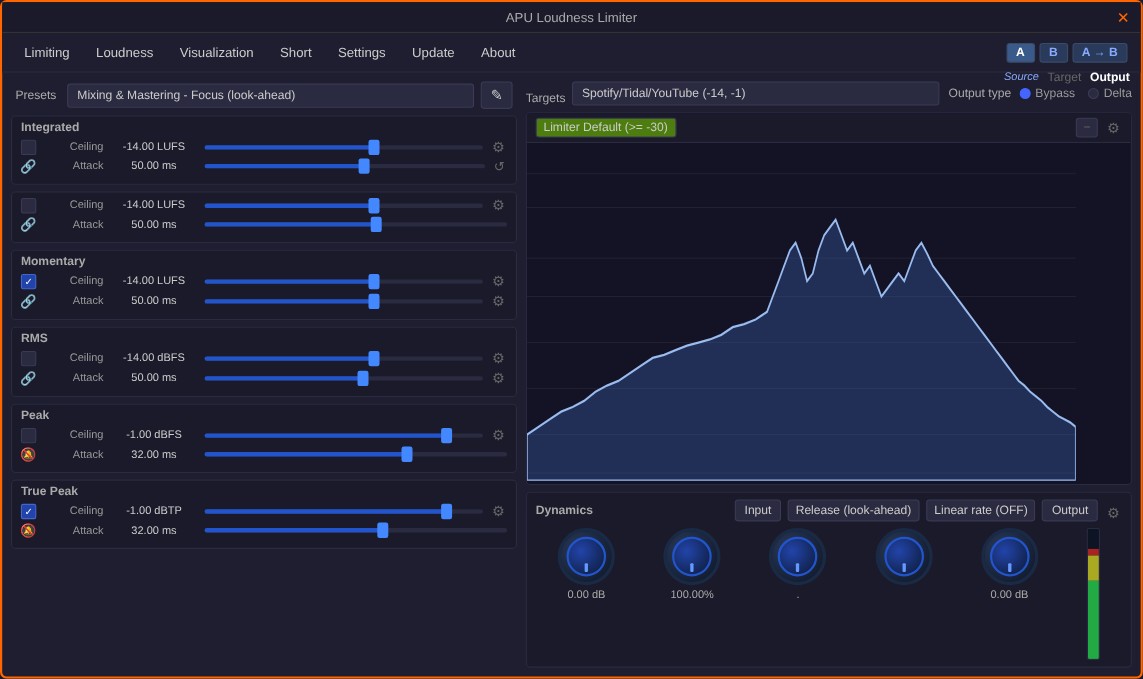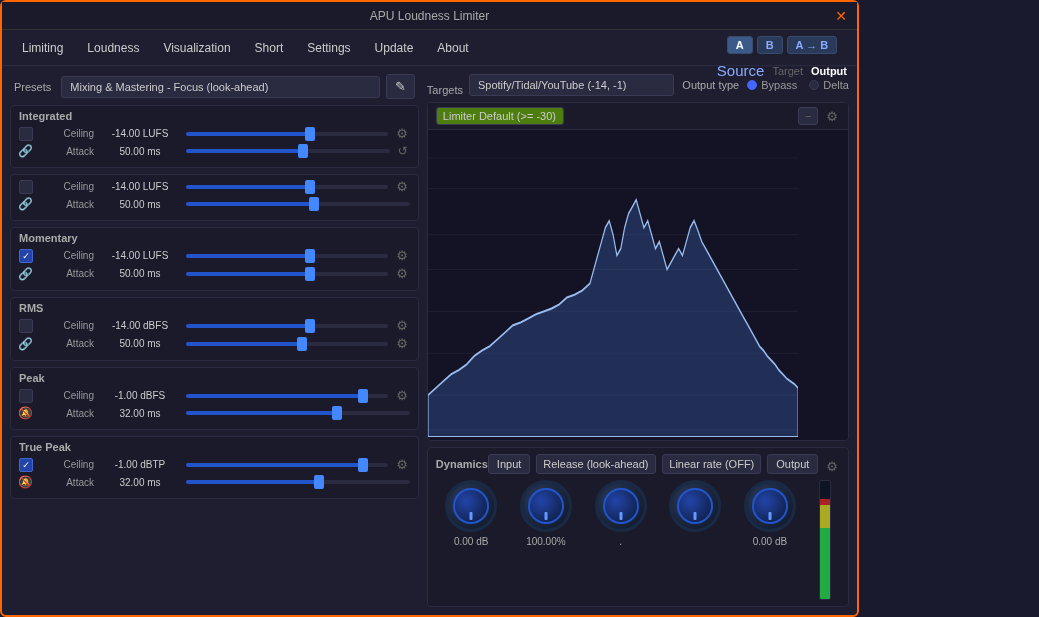--- a/index.html
+++ b/index.html
@@ -6,21 +6,21 @@
     body {
       background: #1a1a2e;
       font-family: 'Segoe UI', Arial, sans-serif;
       font-size: 12px;
       color: #ccc;
       width: 1039px;
       height: 617px;
       overflow: hidden;
     }
     .app-window {
-      width: 859px;
+      width: 1039px;
       height: 617px;
       background: #1e1e30;
       border: 2px solid #ff6600;
       border-radius: 6px;
       display: flex;
       flex-direction: column;
     }
     .title-bar {
       background: #1a1a2a;
       height: 28px;
@@ -91,21 +91,21 @@
       cursor: pointer;
       font-size: 11px;
       font-weight: bold;
     }
     .ab-btn.active { background: #3a5a8a; color: #fff; }
     .source-target {
       display: flex;
       align-items: center;
       gap: 8px;
     }
-    .src-btn { color: #88aaff; cursor: pointer; font-size: 15px; }
+    .src-btn { color: #88aaff; cursor: pointer; font-size: 10px; font-style: italic; }
     .tgt-btn { color: #666; cursor: pointer; font-size: 11px; }
     .out-btn { color: #fff; cursor: pointer; font-size: 11px; font-weight: bold; }
     .main-content {
       display: flex;
       flex: 1;
       padding: 8px;
       gap: 8px;
       overflow: hidden;
     }
     .left-panel {

